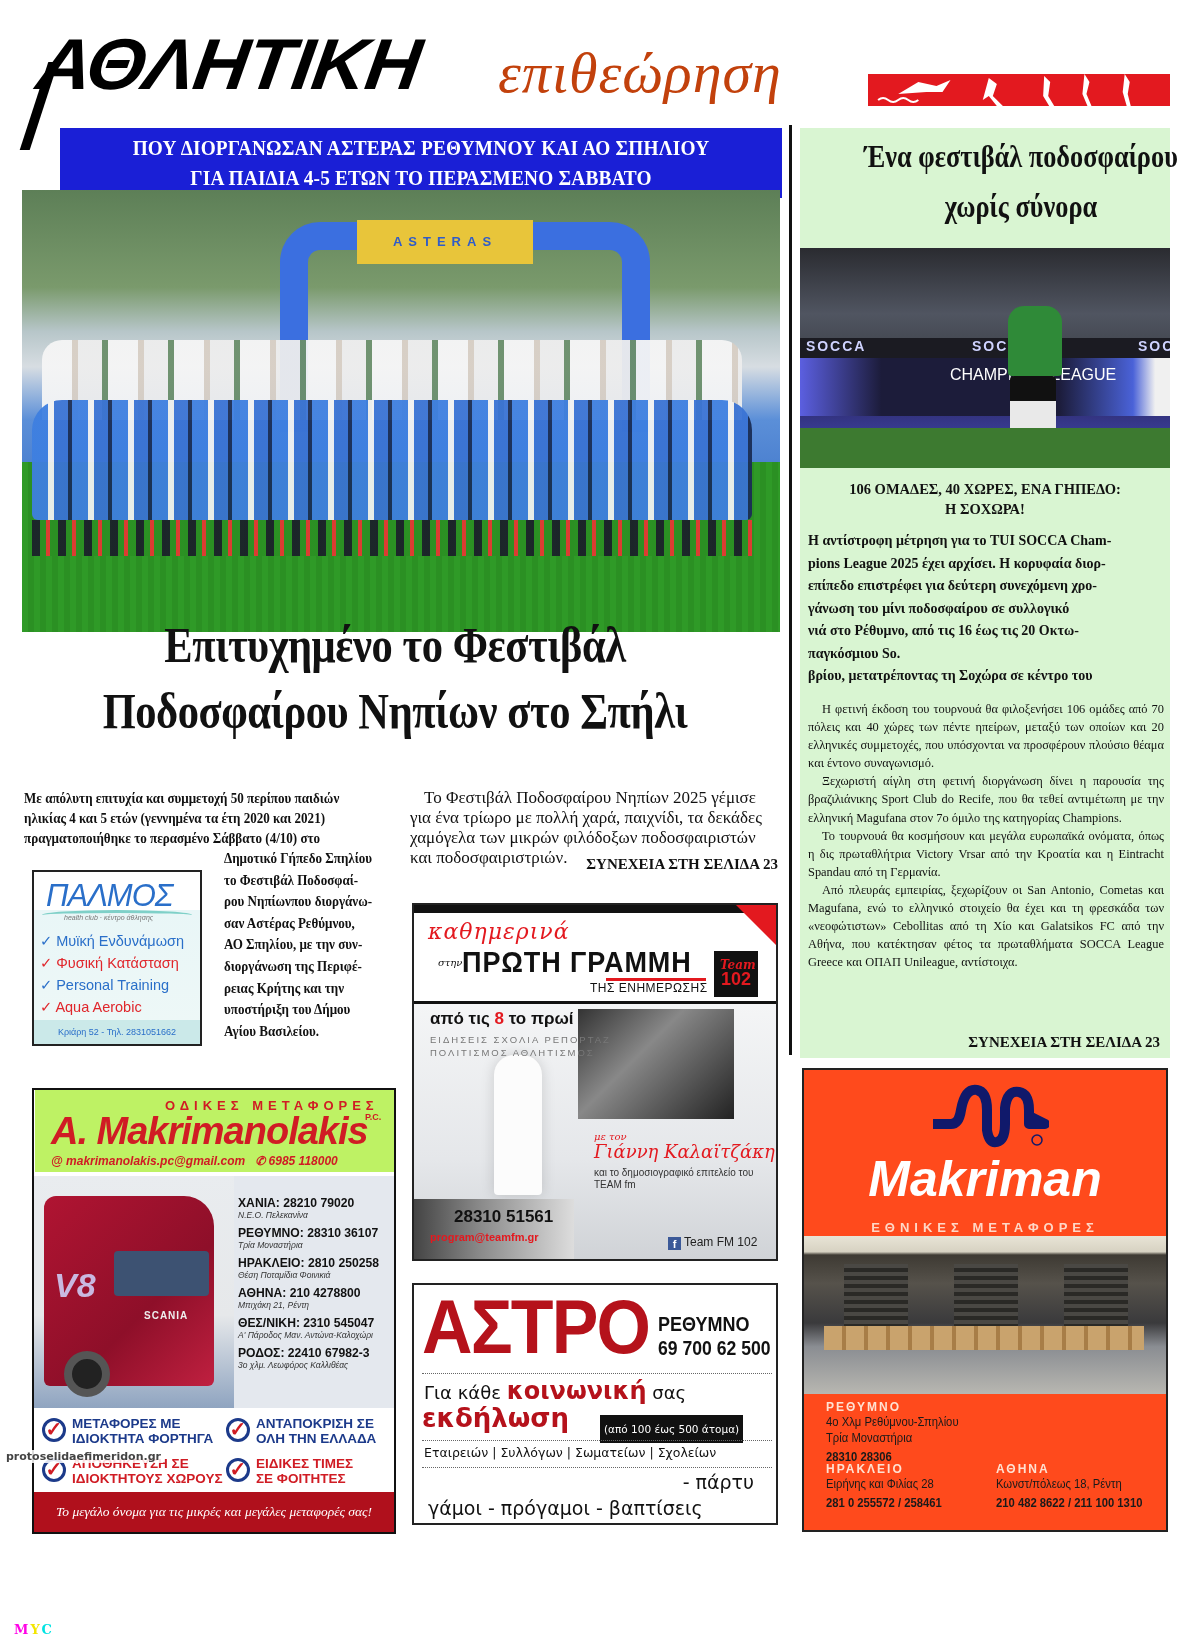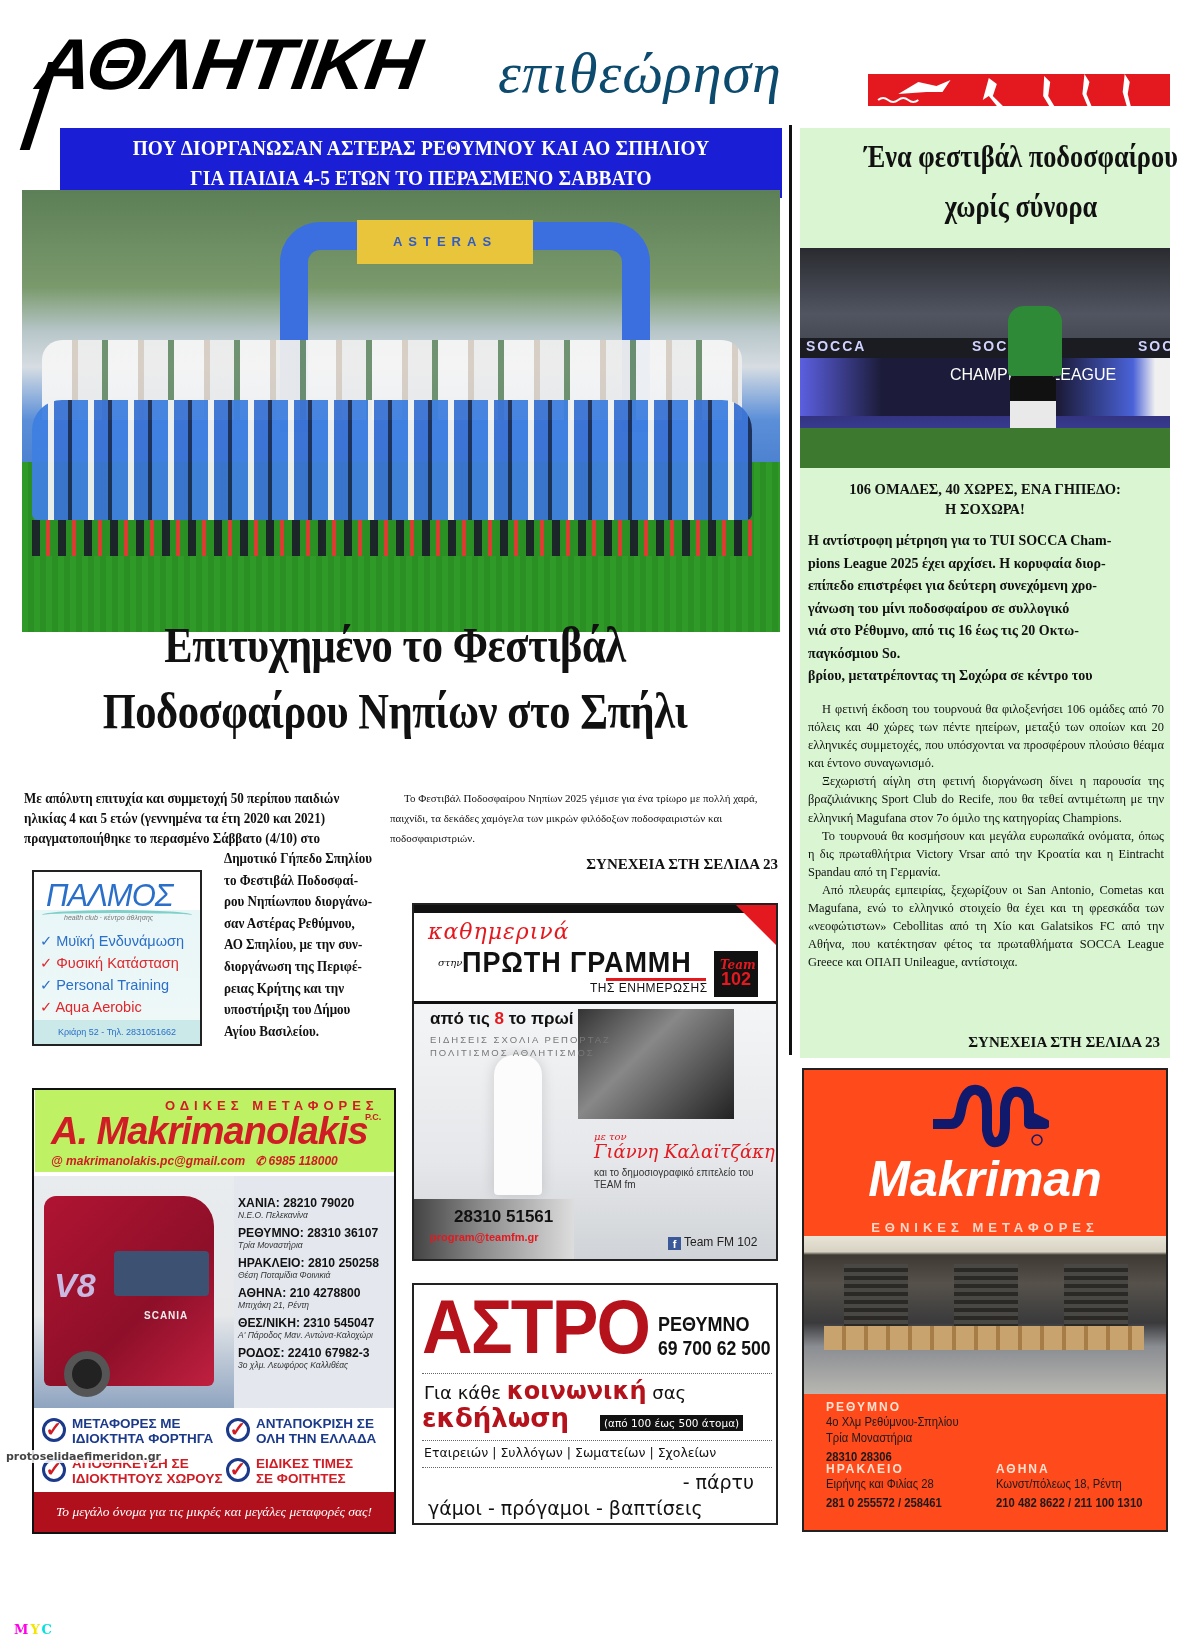--- a/index.html
+++ b/index.html
@@ -2,21 +2,21 @@
 <html><head>
 <meta charset="utf-8">
 <style>
   * { box-sizing: border-box; margin: 0; padding: 0; }
   body { width: 1195px; height: 1646px; background: #ffffff; position: relative; overflow: hidden; font-family: "Liberation Serif", serif; color: #111; }
   .abs { position: absolute; }
 
   
   .mast-title { left: 38px; top: 28px; font-family: "Liberation Sans", sans-serif; font-weight: 900; font-style: italic; font-size: 72px; letter-spacing: -1px; transform: scaleX(1.05) skewX(-8deg); transform-origin: left; line-height: 1; color: #000; }
   .mast-stroke { left: 34px; top: 62px; width: 10px; height: 88px; background: #000; transform: skewX(-18deg); }
-  .mast-sub { left: 498px; top: 44px; font-family: "Liberation Serif", serif; font-style: italic; font-size: 58px; line-height: 1; color: #0c4a6e; letter-spacing: 1px; }
+  .mast-sub { left: 498px; top: 44px; font-family: "Liberation Serif", serif; font-style: italic; font-size: 58px; line-height: 1; color: #c2410c; letter-spacing: 1px; }
   .mast-bar { left: 868px; top: 74px; width: 302px; height: 32px; background: #e3191f; overflow: hidden; }
   .mast-bar svg { width: 100%; height: 100%; display: block; }
 
   .col-divider { left: 789px; top: 125px; width: 3px; height: 930px; background: #111; }
 
   
   .kicker { left: 60px; top: 128px; width: 722px; height: 70px; background: #1a1fd6; color: #fff; text-align: center; font-family: "Liberation Serif", serif; font-weight: bold; font-size: 21px; line-height: 30px; padding-top: 5px; letter-spacing: 0.2px; transform-origin: center; }
   .kicker div { transform: scaleX(0.92); }
 
   
@@ -29,21 +29,21 @@
   .main-photo .legs { position: absolute; left: 10px; top: 330px; width: 720px; height: 36px; background: repeating-linear-gradient(90deg, #1a1a2a 0 8px, #2b9023 8px 14px, #e33 14px 18px, #2b9023 18px 26px); opacity: 0.9; }
 
   
   .headline { left: 0; top: 612px; width: 790px; text-align: center; font-family: "Liberation Serif", serif; font-weight: bold; font-size: 50px; line-height: 66px; letter-spacing: -0.5px; }
   .headline div { transform: scaleX(0.85); }
 
   
   .lead { left: 24px; top: 788px; width: 370px; font-family: "Liberation Serif", serif; font-weight: bold; font-size: 14.5px; line-height: 20px; }
   .lead-right { left: 224px; top: 848px; width: 175px; font-family: "Liberation Serif", serif; font-weight: bold; font-size: 14.5px; line-height: 21.6px; }
   .lead-line { white-space: nowrap; transform: scaleX(0.9); transform-origin: left; }
-  .body2 { left: 390px; top: 788px; width: 370px; font-family: "Liberation Serif", serif; font-size: 11px; line-height: 20px; text-indent: 14px; }
+  .body2 { left: 410px; top: 788px; width: 370px; font-family: "Liberation Serif", serif; font-size: 17px; line-height: 20px; text-indent: 14px; }
   .cont { font-family: "Liberation Serif", serif; font-weight: bold; font-size: 15px; text-align: right; }
   .cont-mid { left: 410px; top: 856px; width: 368px; }
 
   
   .palmos { left: 32px; top: 870px; width: 170px; height: 176px; border: 2px solid #222; background: linear-gradient(180deg, #fff 0%, #fff 22%, #e9f6f7 22%, #eef8f7 100%); overflow: hidden; }
   .palmos .logo { position: absolute; left: 12px; top: 6px; font-family: "Liberation Sans", sans-serif; font-style: italic; font-size: 31px; color: #2a6fc9; letter-spacing: -1px; }
   .palmos .tag { position: absolute; left: 30px; top: 42px; font-size: 7px; color: #777; font-style: italic; font-family: "Liberation Sans", sans-serif; }
   .palmos .swoosh { position: absolute; left: 8px; top: 38px; width: 150px; height: 10px; border-top: 3px solid #7fd0c8; border-radius: 50%; }
   .palmos ul { position: absolute; left: 6px; top: 58px; list-style: none; font-family: "Liberation Sans", sans-serif; font-size: 14.5px; line-height: 22px; }
   .palmos li.blue { color: #2a6fc9; }
@@ -104,21 +104,21 @@
 
   
   .astro { left: 412px; top: 1283px; width: 366px; height: 242px; border: 2px solid #222; background: #fff; overflow: hidden; }
   .astro .big { position: absolute; left: 8px; top: 2px; color: #b5121b; font-family: "Liberation Sans", sans-serif; font-weight: 900; font-size: 76px; line-height: 80px; letter-spacing: -2px; transform: scaleX(0.92); transform-origin: left; }
   .astro .city { position: absolute; left: 244px; top: 28px; color: #111; font-family: "Liberation Sans", sans-serif; font-weight: bold; font-size: 20px; transform: scaleX(0.9); transform-origin: left; }
   .astro .tel { position: absolute; left: 244px; top: 52px; color: #111; font-family: "Liberation Sans", sans-serif; font-weight: bold; font-size: 20px; transform: scaleX(0.88); transform-origin: left; white-space: nowrap; }
   .astro .dot1 { position: absolute; left: 8px; top: 88px; width: 350px; border-top: 1px dotted #666; }
   .astro .l1 { position: absolute; left: 10px; top: 92px; font-family: "DejaVu Sans", sans-serif; font-size: 18px; color: #111; white-space: nowrap; }
   .astro .l1 b { color: #b5121b; font-size: 24px; }
   .astro .l2 { position: absolute; left: 8px; top: 118px; color: #b5121b; font-family: "DejaVu Sans", sans-serif; font-weight: bold; font-size: 26px; white-space: nowrap; }
-  .astro .pill { position: absolute; left: 186px; top: 130px; background: #111; color: #fff; font-family: "DejaVu Sans", sans-serif; font-size: 10.5px; padding: 2px 4px; white-space: nowrap; }
+  .astro .pill { position: absolute; left: 186px; top: 130px; background: #111; color: #fff; font-family: "DejaVu Sans", sans-serif; font-size: 10.5px; padding: 8px 4px; white-space: nowrap; }
   .astro .dot2 { position: absolute; left: 8px; top: 155px; width: 350px; border-top: 1px dotted #666; }
   .astro .orgs { position: absolute; left: 10px; top: 160px; font-family: "DejaVu Sans", sans-serif; font-size: 12.5px; color: #111; white-space: nowrap; }
   .astro .dot3 { position: absolute; left: 8px; top: 182px; width: 350px; border-top: 1px dotted #666; }
   .astro .party { position: absolute; right: 22px; top: 186px; font-family: "DejaVu Sans", sans-serif; font-size: 19px; color: #111; }
   .astro .events { position: absolute; left: 14px; top: 212px; font-family: "DejaVu Sans", sans-serif; font-size: 19px; color: #111; white-space: nowrap; }
 
   
   .right-box { left: 800px; top: 128px; width: 370px; height: 930px; background: #d9f5d2; }
   .right-title { left: 800px; top: 132px; width: 442px; text-align: center; font-family: "Liberation Serif", serif; font-weight: bold; font-size: 31px; line-height: 50px; }
   .right-title div { transform: scaleX(0.85); }

